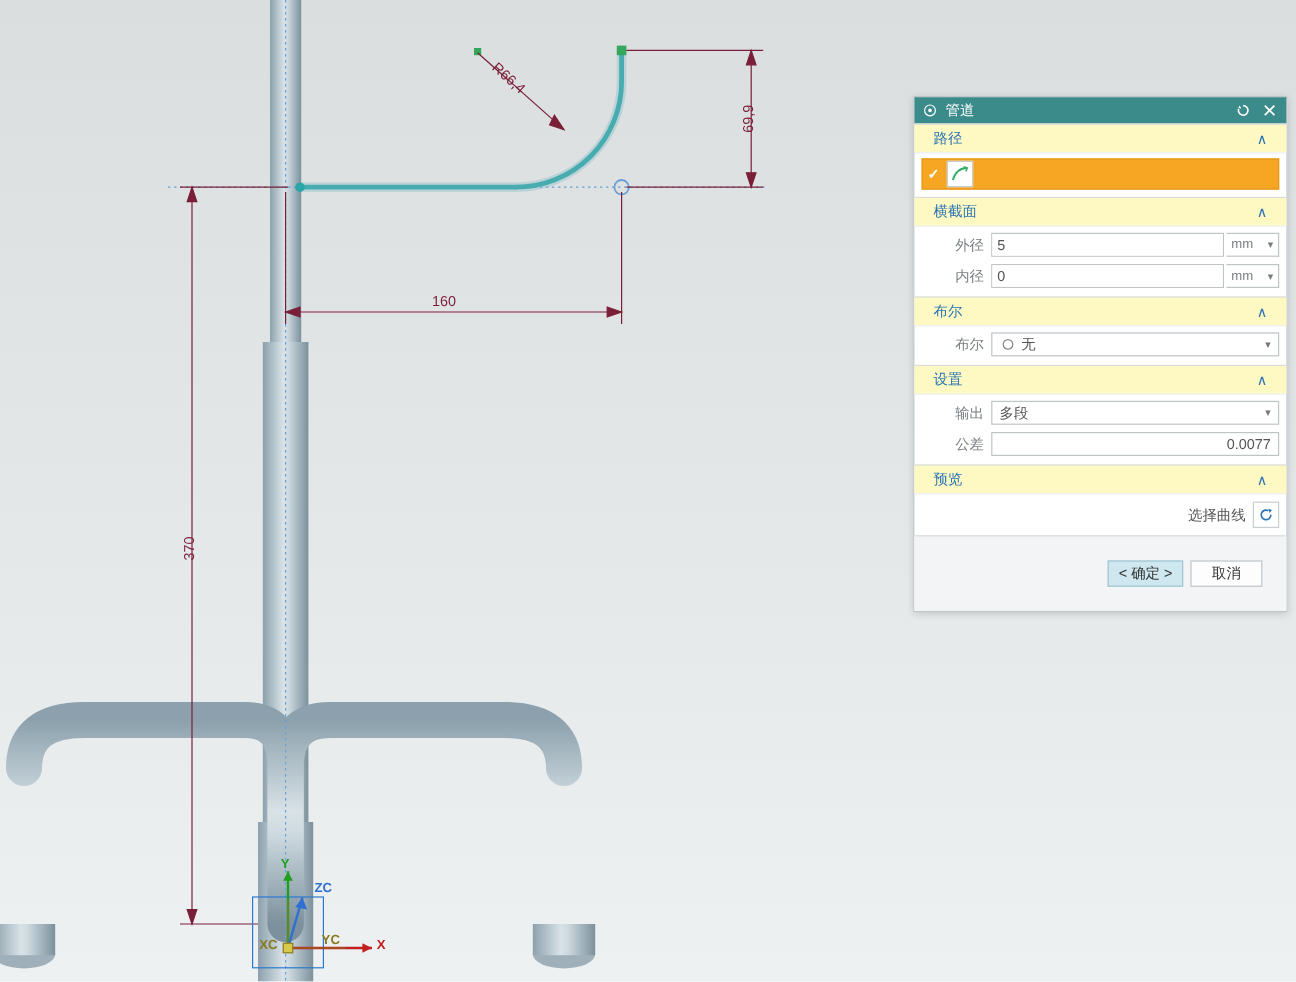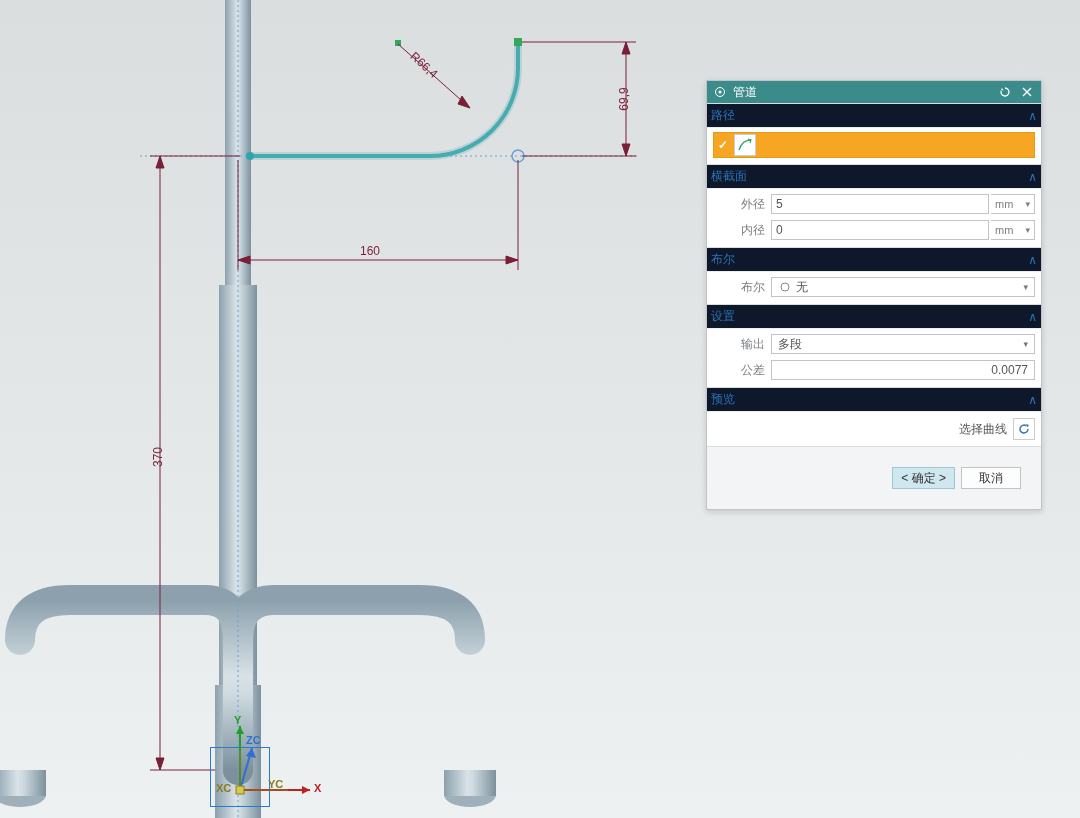--- a/index.html
+++ b/index.html
@@ -32,46 +32,46 @@
   .triad .yc { color: #8a7a20; }
 
   .sel-box {
     position: absolute; left: 210px; top: 747px; width: 60px; height: 60px;
     border: 1px solid #2a7ad1;
   }
 
   
   .dialog {
     position: absolute;
-    left: 706px; top: 80px;
-    width: 336px;
+    left: 761px; top: 80px;
+    width: 312px;
     background: #fff;
     border: 1px solid #bfc4c7;
     box-shadow: 0 2px 6px rgba(0,0,0,0.15);
   }
   .dlg-titlebar {
     height: 22px;
     background: #3b8b8b;
     color: #fff;
     display: flex; align-items: center;
     padding: 0 6px;
     font-size: 12px;
     gap: 6px;
   }
   .dlg-titlebar .title { flex: 1; }
   .title-ico { width: 14px; height: 14px; display:inline-flex; align-items:center; justify-content:center; }
   .title-btn { width: 16px; height: 16px; display:inline-flex; align-items:center; justify-content:center; cursor:pointer; }
 
   .section-head {
     height: 24px;
     display: flex; align-items: center;
-    padding: 0 4px;
+    padding: 0 16px;
     color: #2a73b5;
     border-top: 1px solid #d8dde0;
-    background: #0f172a;
+    background: #fef9c3;
     cursor: pointer;
   }
   .section-head .spacer { flex: 1; }
   .section-head .chev { color: #2a73b5; font-size: 12px; }
 
   .section-body {
     padding: 4px 6px 6px 6px;
     border-top: 1px solid #eceff0;
     display: flex; flex-direction: column; gap: 4px;
   }
@@ -249,21 +249,21 @@
     <polygon points="30,6 26,14 34,14" fill="#20a020"></polygon>
     <line x1="30" y1="70" x2="42" y2="28" stroke="#3070d0" stroke-width="2"></line>
     <polygon points="42,28 36,36 46,38" fill="#3070d0"></polygon>
 
     <line x1="30" y1="70" x2="78" y2="70" stroke="#8a7a20" stroke-width="1"></line>
     <line x1="30" y1="70" x2="30" y2="30" stroke="#8a7a20" stroke-width="1"></line>
     <rect x="26" y="66" width="8" height="8" fill="#d7c94a" stroke="#8a7a20"></rect>
   </svg>
   <span class="lbl x" style="left:104px; top:62px;">X</span>
   <span class="lbl y" style="left:24px;  top:-6px;">Y</span>
-  <span class="lbl zc" style="left:36px;  top:14px;">ZC</span>
+  <span class="lbl zc" style="left:52px;  top:14px;">ZC</span>
   <span class="lbl xc" style="left:6px;   top:62px; color:#8a7a20">XC</span>
   <span class="lbl yc" style="left:58px;  top:58px; color:#8a7a20">YC</span>
 </div>
 
 <div class="dialog">
   <div class="dlg-titlebar">
     <span class="title-ico">
       <svg width="12" height="12" viewBox="0 0 12 12">
           <circle cx="6" cy="6" r="4.5" fill="none" stroke="#fff" stroke-width="1"></circle>
           <circle cx="6" cy="6" r="1.5" fill="#fff"></circle>

